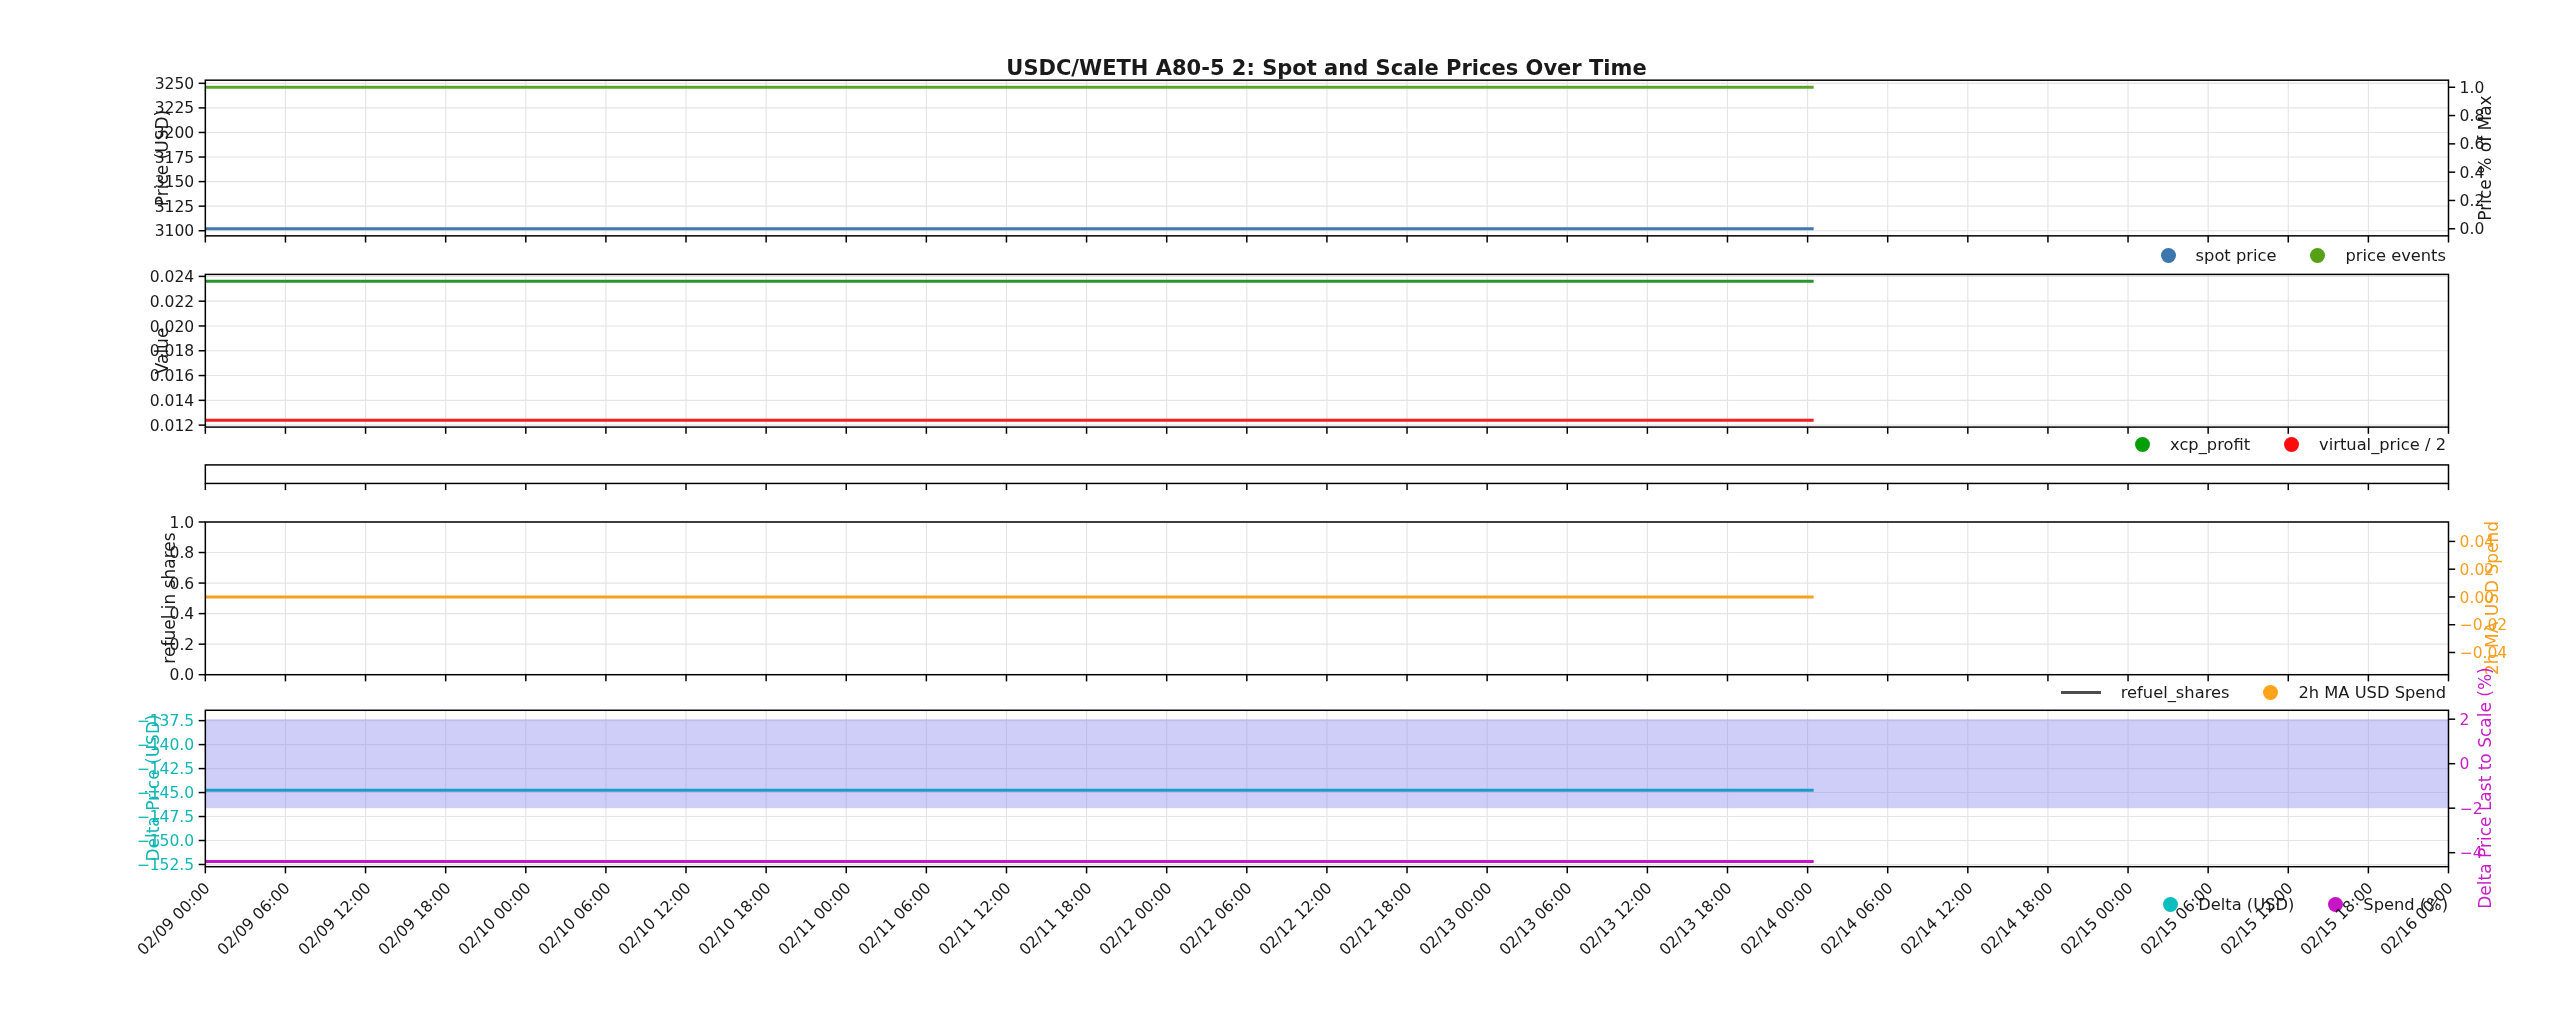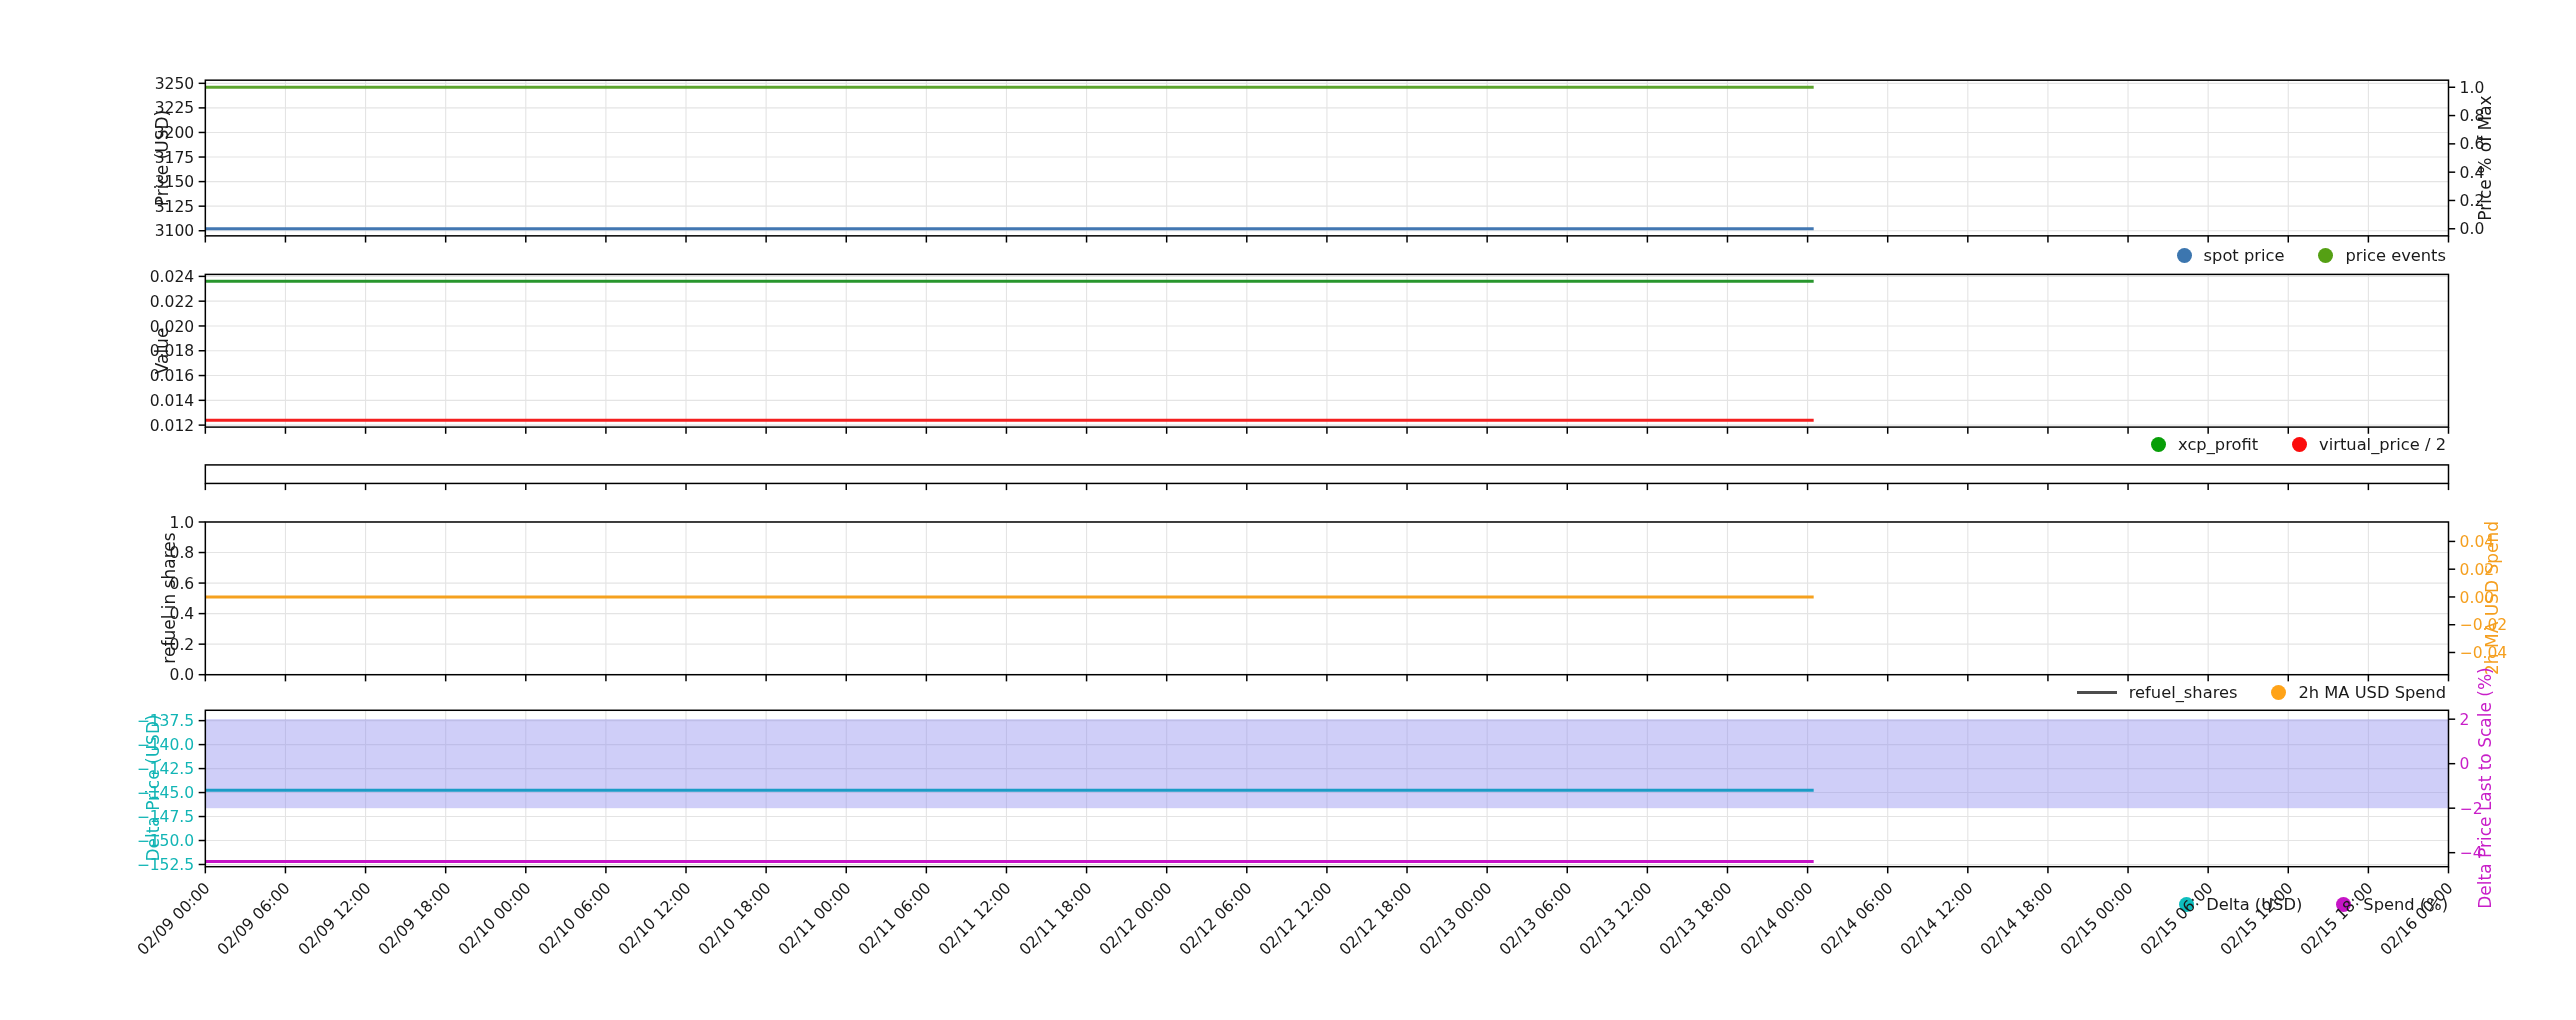--- a/index.html
+++ b/index.html
@@ -8,21 +8,21 @@
   #chart-svg{position:absolute;left:0;top:0;}
   #chart-svg text{font-family:"DejaVu Sans","Liberation Sans",sans-serif;}
   .suptitle{position:absolute;left:0;top:15px;width:2576px;text-align:center;font-size:16.3px;}
   .axtitle{position:absolute;left:205px;width:2243px;text-align:center;font-weight:bold;font-size:21px;}
   #title-prices{top:56px;}
   #title-refuel{top:445px;}
   .ylab{position:absolute;white-space:nowrap;font-size:17px;
         transform-origin:0 0;transform:rotate(-90deg) translate(-50%,-50%);}
   .legend{position:absolute;display:flex;align-items:center;gap:34px;height:22px;}
   .legend-center{justify-content:flex-end;}
-  .legend-item{display:flex;align-items:center;gap:12px;}
+  .legend-item{display:flex;align-items:center;gap:20px;}
   .legend-label{font-size:16.3px;white-space:nowrap;}
   .lmark-dot{width:15px;height:15px;border-radius:50%;display:inline-block;flex:none;}
   .lmark-line{width:40px;height:3px;display:inline-block;flex:none;}
   .xlab{position:absolute;width:0;height:0;}
   .xlab span{position:absolute;right:4.4px;top:4.4px;transform-origin:100% 0;
              transform:rotate(-45deg);white-space:nowrap;font-size:15.6px;color:#1a1a1a;}
 </style>
 </head>
 <body>
 
@@ -418,20 +418,21 @@
         <text x="3318" y="977.5056899004268" text-anchor="start" fill="#c81ec8" font-size="21px">2</text>
         <line x1="3303" y1="1030.0341394025604" x2="3312" y2="1030.0341394025604" stroke="#000000" stroke-width="2"></line>
         <text x="3318" y="1037.5341394025604" text-anchor="start" fill="#c81ec8" font-size="21px">0</text>
         <line x1="3303" y1="1090.0625889046942" x2="3312" y2="1090.0625889046942" stroke="#000000" stroke-width="2"></line>
         <text x="3318" y="1097.5625889046942" text-anchor="start" fill="#c81ec8" font-size="21px">−2</text>
         <line x1="3303" y1="1150.091038406828" x2="3312" y2="1150.091038406828" stroke="#000000" stroke-width="2"></line>
         <text x="3318" y="1157.591038406828" text-anchor="start" fill="#c81ec8" font-size="21px">−4</text>
       </g>
     </svg>
 
+  <div class="axtitle" id="title-prices">USDC/WETH A80-5 2: Spot and Scale Prices Over Time</div>
 
   <div class="ylab" style="left: 162px; top: 158px; color: rgb(26, 26, 26);">Price (USD)</div>
   <div class="ylab" style="left: 2485px; top: 158px; color: rgb(26, 26, 26);">Price % of Max</div>
   <div class="ylab" style="left: 162px; top: 351px; color: rgb(26, 26, 26);">Value</div>
   <div class="ylab" style="left: 169px; top: 598px; color: rgb(26, 26, 26);">refuel in shares</div>
   <div class="ylab" style="left: 2492px; top: 598px; color: rgb(245, 159, 30);">2h MA USD Spend</div>
   <div class="ylab" style="left: 153px; top: 788px; color: rgb(18, 181, 181);">Delta Price (USD)</div>
   <div class="ylab" style="left: 2485px; top: 788px; color: rgb(200, 30, 200);">Delta Price Last to Scale (%)</div>
 
   <div id="legend-layer">

